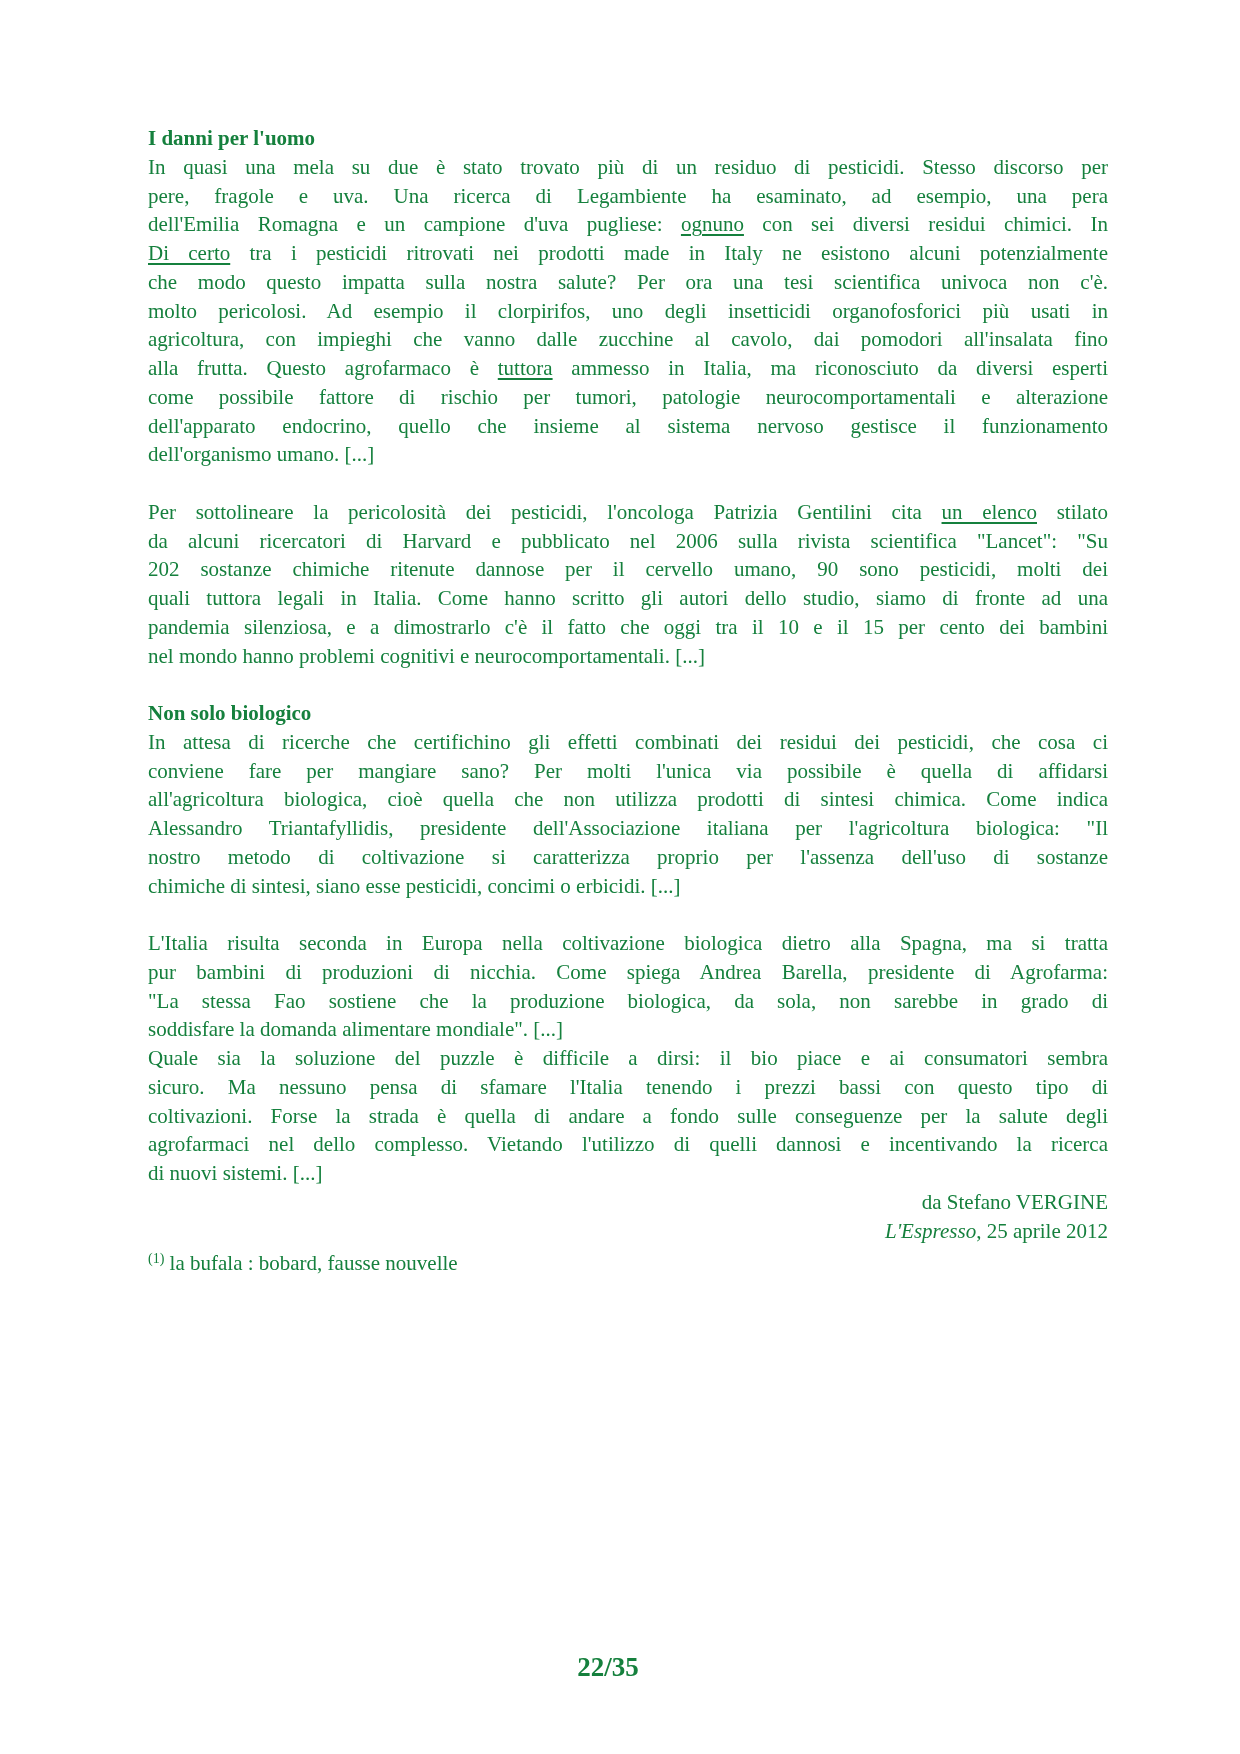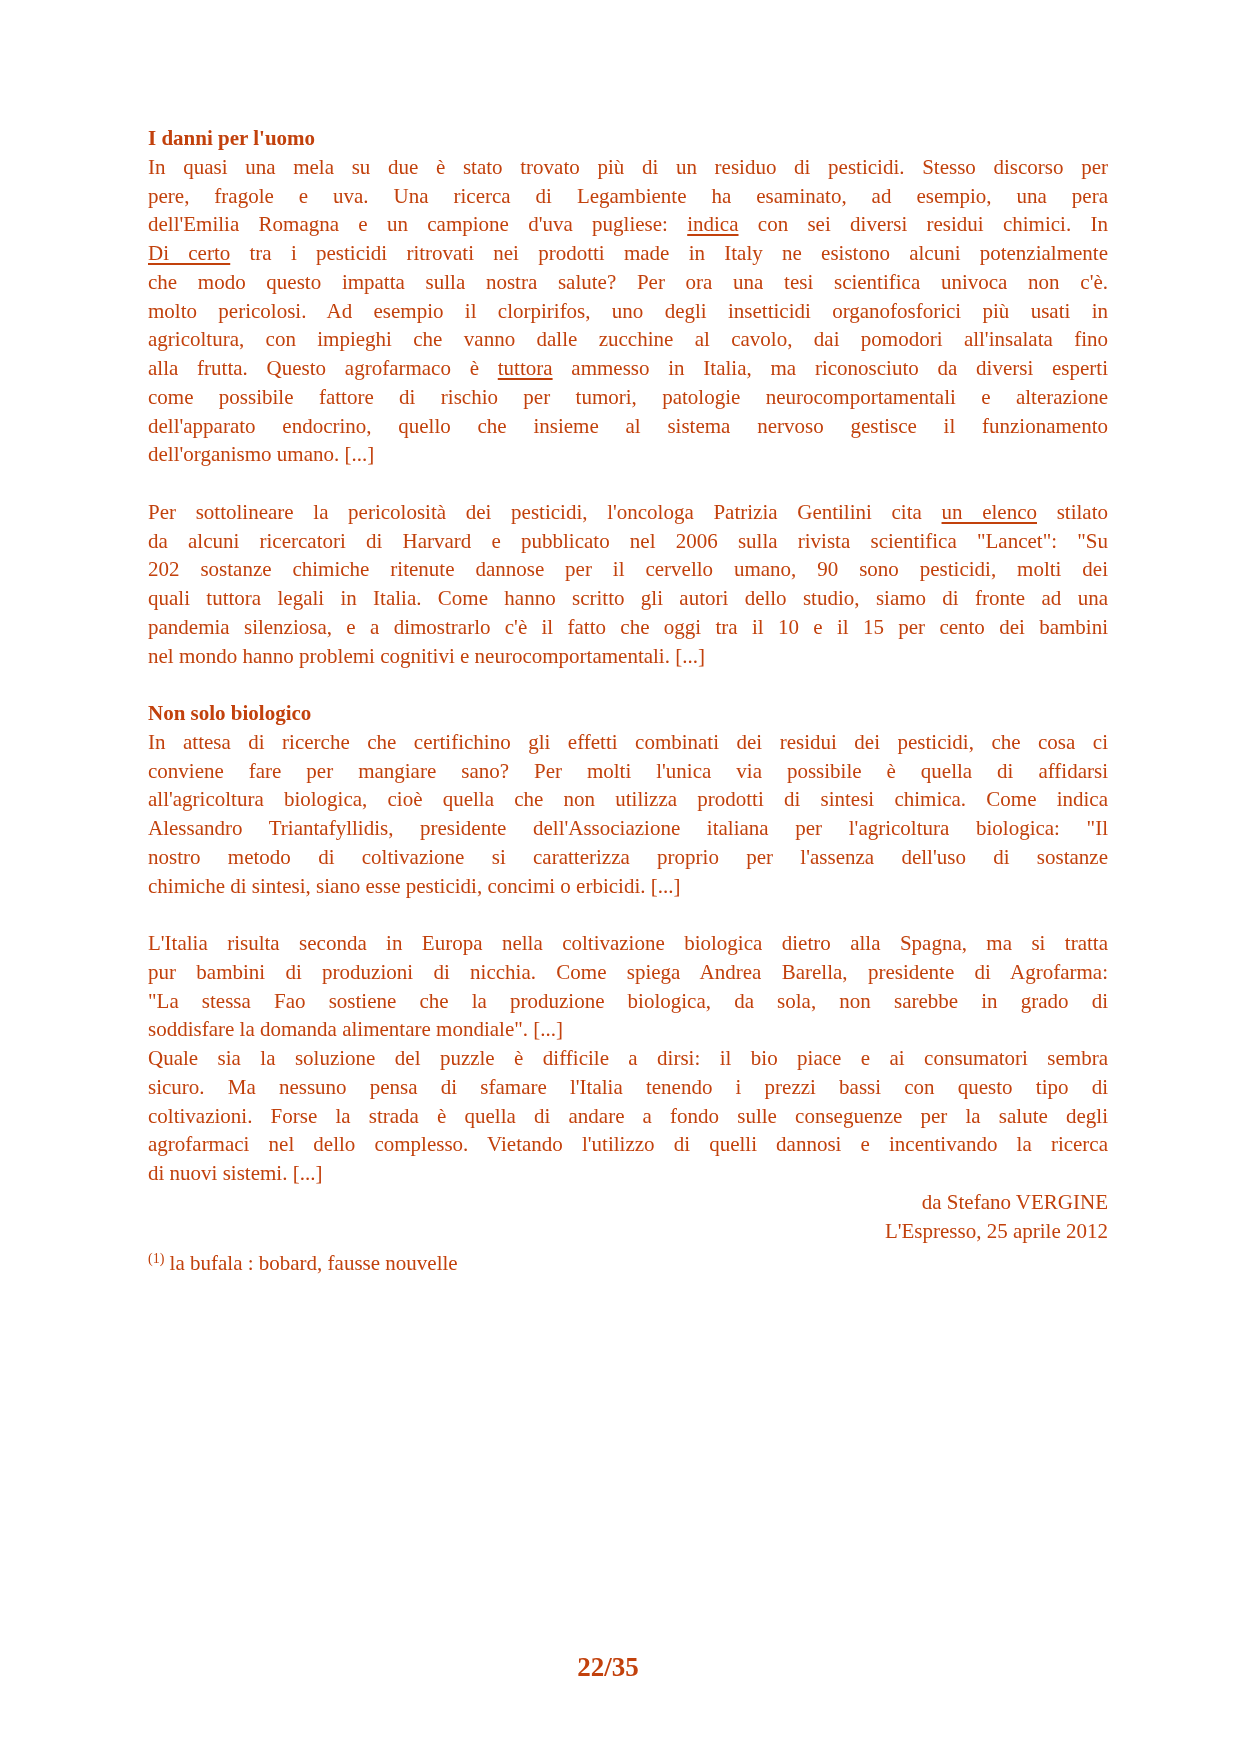--- a/index.html
+++ b/index.html
@@ -6,21 +6,21 @@
     margin: 0;
     padding: 0;
     background: #ffffff;
   }
   .page {
     position: relative;
     width: 1240px;
     height: 1754px;
     background: #ffffff;
     font-family: "Liberation Serif", "DejaVu Serif", serif;
-    color: #c2410c;
+    color: #15803d;
     overflow: hidden;
   }
   .content {
     position: absolute;
     left: 148px;
     top: 124px;
     width: 960px;
   }
   .line {
     position: relative;
@@ -42,20 +42,21 @@
     text-align: right;
   }
   .blank {
     height: 28.75px;
   }
   .u {
     text-decoration: underline;
     text-underline-offset: 3px;
   }
   .i {
+    font-style: italic;
   }
   .sup {
     font-size: 14px;
     vertical-align: 7px;
   }
   .pagenum {
     position: absolute;
     top: 1652px;
     left: 148px;
     width: 920px;
@@ -65,21 +66,21 @@
   }
 </style>
 </head>
 <body>
 
 <div class="page">
   <div class="content">
       <div class="line heading"><span>I danni per l'uomo</span></div>
       <div class="line body just"><span>In quasi una mela su due è stato trovato più di un residuo di pesticidi. Stesso discorso per</span></div>
       <div class="line body just"><span>pere, fragole e uva. Una ricerca di Legambiente ha esaminato, ad esempio, una pera</span></div>
-      <div class="line body just"><span>dell'Emilia Romagna e un campione d'uva pugliese: </span><span class="u">indica</span><span> con sei diversi residui chimici. In</span></div>
+      <div class="line body just"><span>dell'Emilia Romagna e un campione d'uva pugliese: </span><span class="u">ognuno</span><span> con sei diversi residui chimici. In</span></div>
       <div class="line body just"><span class="u">Di certo</span><span> tra i pesticidi ritrovati nei prodotti made in Italy ne esistono alcuni potenzialmente</span></div>
       <div class="line body just"><span>che modo questo impatta sulla nostra salute? Per ora una tesi scientifica univoca non c'è.</span></div>
       <div class="line body just"><span>molto pericolosi. Ad esempio il clorpirifos, uno degli insetticidi organofosforici più usati in</span></div>
       <div class="line body just"><span>agricoltura, con impieghi che vanno dalle zucchine al cavolo, dai pomodori all'insalata fino</span></div>
       <div class="line body just"><span>alla frutta. Questo agrofarmaco è </span><span class="u">tuttora</span><span> ammesso in Italia, ma riconosciuto da diversi esperti</span></div>
       <div class="line body just"><span>come possibile fattore di rischio per tumori, patologie neurocomportamentali e alterazione</span></div>
       <div class="line body just"><span>dell'apparato endocrino, quello che insieme al sistema nervoso gestisce il funzionamento</span></div>
       <div class="line body"><span>dell'organismo umano. [...]</span></div>
       <div class="blank"></div>
       <div class="line body just"><span>Per sottolineare la pericolosità dei pesticidi, l'oncologa Patrizia Gentilini cita </span><span class="u">un elenco</span><span> stilato</span></div>

